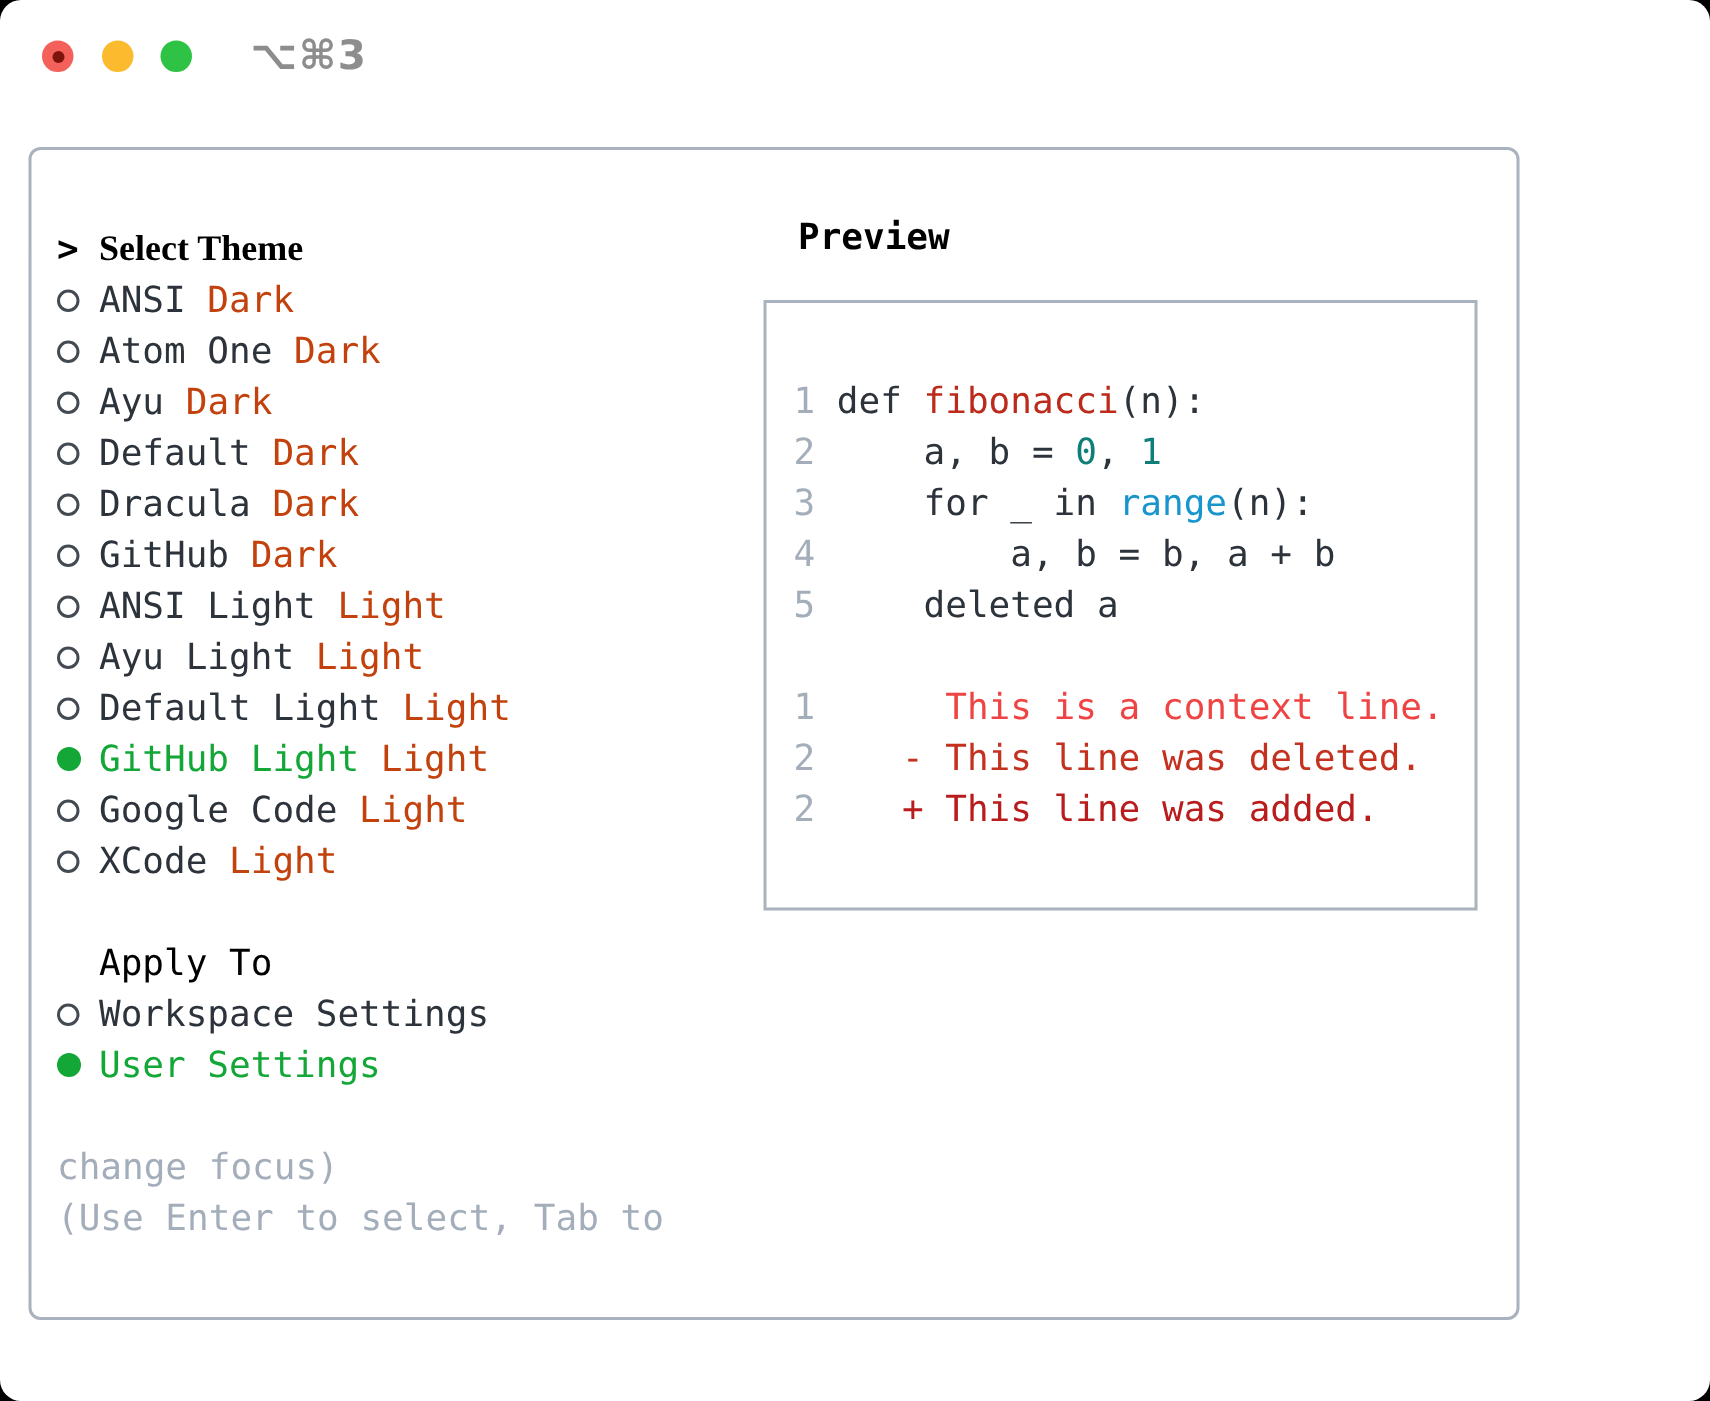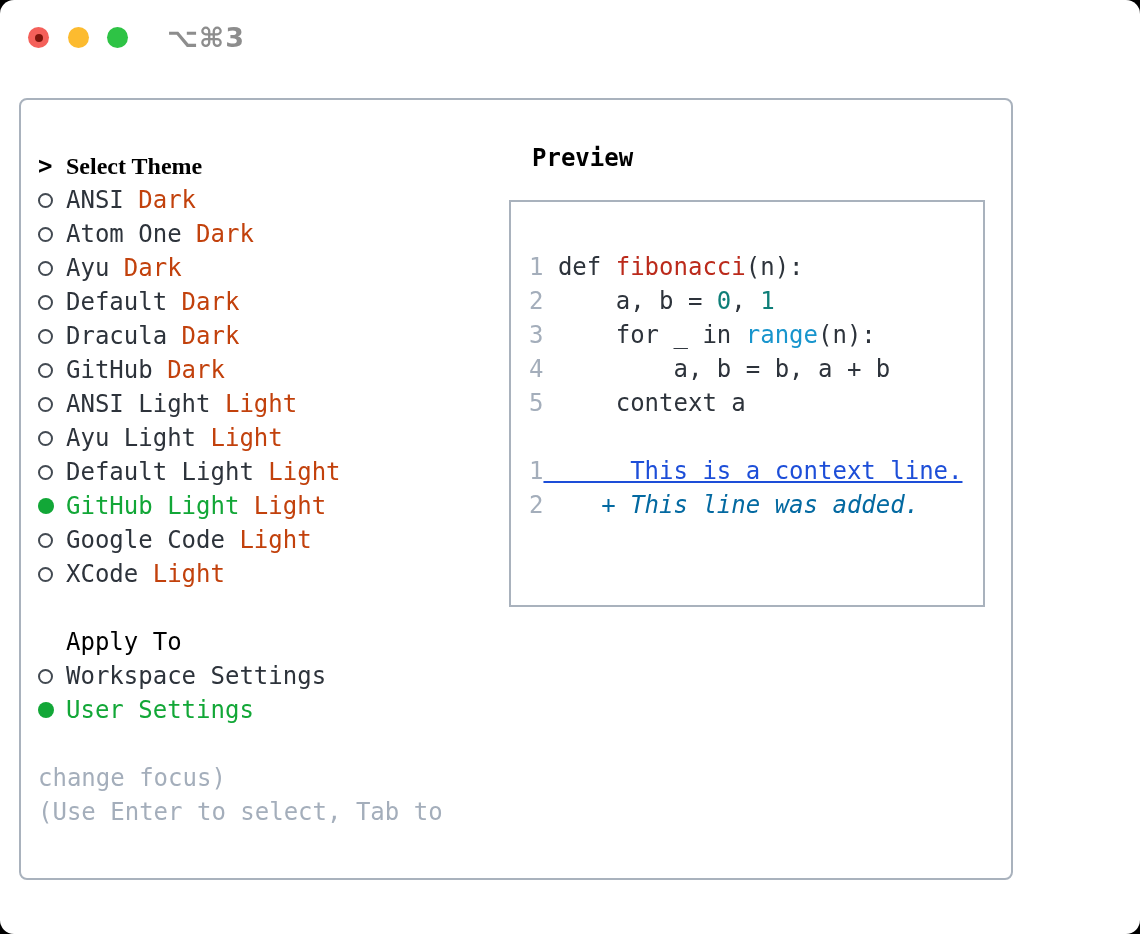--- a/index.html
+++ b/index.html
@@ -58,23 +58,23 @@
     position:absolute;left:488px;top:100px;width:476px;height:407px;
     border:2px solid #a9b2bd;background:#fff;box-sizing:border-box;
     padding:48px 0 0 18px;overflow:hidden;
   }
   .code-line{white-space:pre;height:34px;line-height:34px;color:#2d333b;}
   .tok-ln{color:#a4aebb;}
   .tok-code{color:#2d333b;}
   .tok-func{color:#bb2a1b;}
   .tok-num{color:#0e7e78;}
   .tok-call{color:#1895cd;}
-  .tok-ctx{color:#1d4ed8;text-decoration:underline;}
+  .tok-ctx{color:#ef4444;}
   .tok-del{color:#c5311f;}
-  .tok-add{color:#0369a1;font-style:italic;}
+  .tok-add{color:#b91c1c;}
 </style>
 </head>
 <body>
 
 <div class="window">
 
   <div class="titlebar">
     <div class="traffic red"></div>
     <div class="traffic yellow"></div>
     <div class="traffic green"></div>
@@ -116,21 +116,22 @@
     </div>
 
     <div class="preview-title mono">Preview</div>
 
     <div class="preview-box mono">
       <div id="code">
           <div class="code-line"><span class="tok-ln">1</span><span class="tok-code"> def </span><span class="tok-func">fibonacci</span><span class="tok-code">(n):</span></div>
           <div class="code-line"><span class="tok-ln">2</span><span class="tok-code">     a, b = </span><span class="tok-num">0</span><span class="tok-code">, </span><span class="tok-num">1</span></div>
           <div class="code-line"><span class="tok-ln">3</span><span class="tok-code">     for _ in </span><span class="tok-call">range</span><span class="tok-code">(n):</span></div>
           <div class="code-line"><span class="tok-ln">4</span><span class="tok-code">         a, b = b, a + b</span></div>
-          <div class="code-line"><span class="tok-ln">5</span><span class="tok-code">     context a</span></div>
+          <div class="code-line"><span class="tok-ln">5</span><span class="tok-code">     deleted a</span></div>
           <div class="code-line">&nbsp;</div>
           <div class="code-line"><span class="tok-ln">1</span><span class="tok-ctx">      This is a context line.</span></div>
+          <div class="code-line"><span class="tok-ln">2</span><span class="tok-code">    </span><span class="tok-del">- This line was deleted.</span></div>
           <div class="code-line"><span class="tok-ln">2</span><span class="tok-code">    </span><span class="tok-add">+ This line was added.</span></div>
         </div>
     </div>
 
   </div>
 </div>
 
 </body></html>

